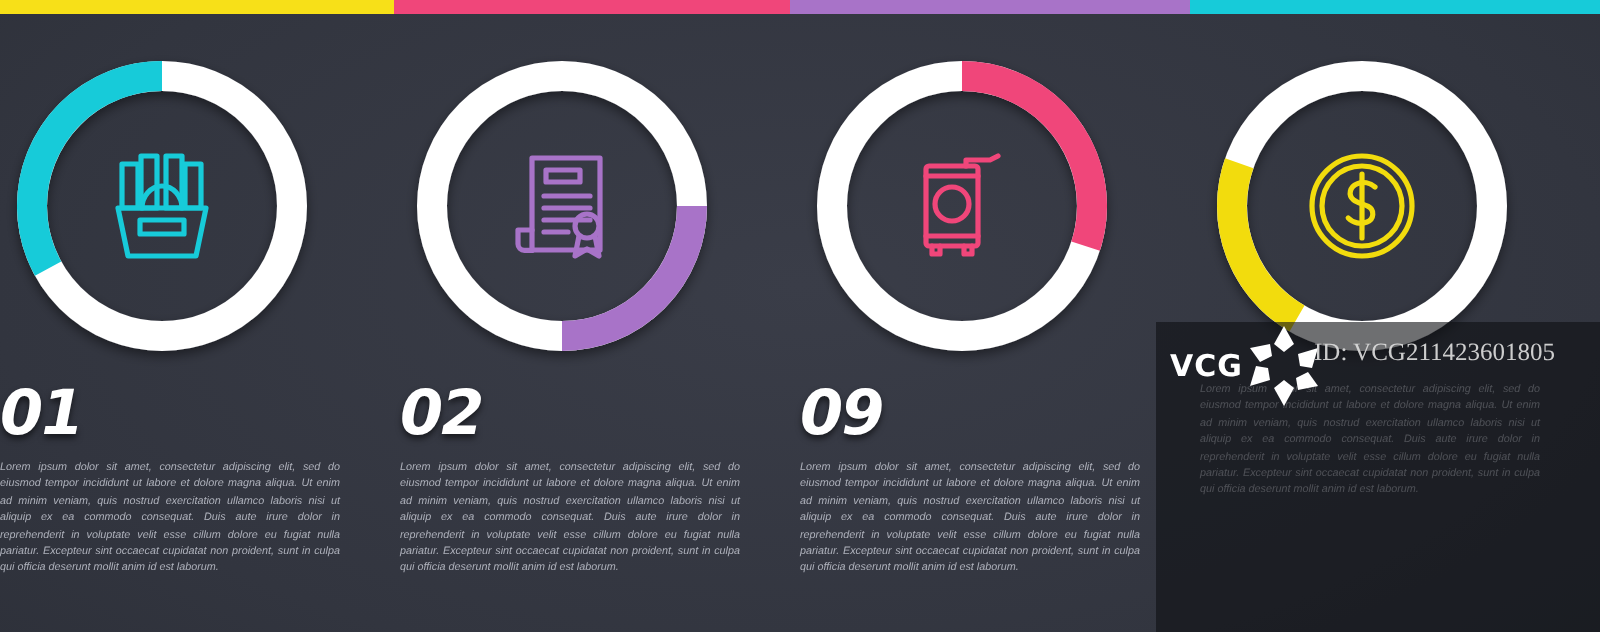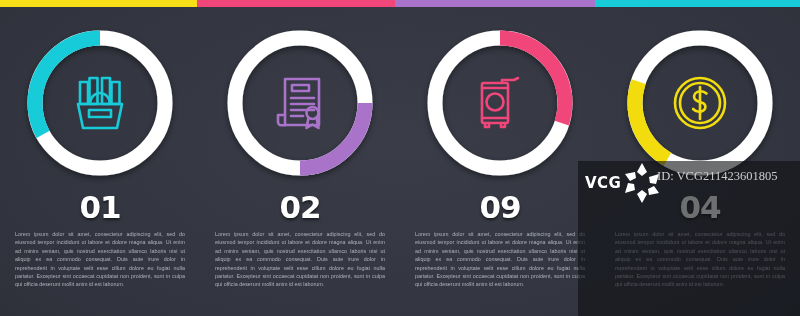--- a/index.html
+++ b/index.html
@@ -22,21 +22,21 @@
   #topbar .seg{height:100%;}
 
   
   #cards{
     position:absolute;left:0;top:7px;width:800px;height:309px;
     display:flex;
   }
   .card{
     position:relative;
     width:200px;height:309px;
-    display:flex;flex-direction:column;align-items:center;
+    display:flex;flex-direction:column;font-style:italic;
   }
   
 
   .ring-wrap{
     position:relative;
     width:162px;height:162px;
     margin-top:15px;
     flex:0 0 auto;
   }
   .ring-wrap svg{display:block;overflow:visible;}
@@ -209,21 +209,20 @@
       <div class="icon-box">
 
     <svg width="58" height="58" viewBox="0 0 58 58" fill="none" stroke="#F2DC0D" stroke-width="2.6" stroke-linejoin="round" stroke-linecap="round">
       <circle cx="29" cy="29" r="25"></circle>
       <circle cx="29" cy="29" r="20"></circle>
       <path d="M35.5 19.5 c-2.5 -2.2 -6 -2.8 -9 -1.6 c-3.6 1.4 -4.6 5.6 -1.8 8 c2 1.7 5 2 7.4 3.3 c3.3 1.8 3 6.4 -0.6 7.8 c-3.2 1.3 -7 0.5 -9.4 -2"></path>
       <path d="M29 13 V45"></path>
     </svg>
       </div>
         </div>
-        <div class="num">04</div>
         <div class="desc">Lorem ipsum dolor sit amet, consectetur adipiscing elit, sed do eiusmod tempor incididunt ut labore et dolore magna aliqua. Ut enim ad minim veniam, quis nostrud exercitation ullamco laboris nisi ut aliquip ex ea commodo consequat. Duis aute irure dolor in reprehenderit in voluptate velit esse cillum dolore eu fugiat nulla pariatur. Excepteur sint occaecat cupidatat non proident, sunt in culpa qui officia deserunt mollit anim id est laborum.</div>
       </div>
     </div>
 
   <div id="wm-shade"></div>
   <div id="wm-logo">
     <span class="vcg">VCG</span>
     <svg width="46" height="46" viewBox="0 0 46 46" style="margin-left:-2px;">
       <g fill="#ffffff">
         <path d="M23 3 l5 9 -5 4 -5 -4 z"></path>

